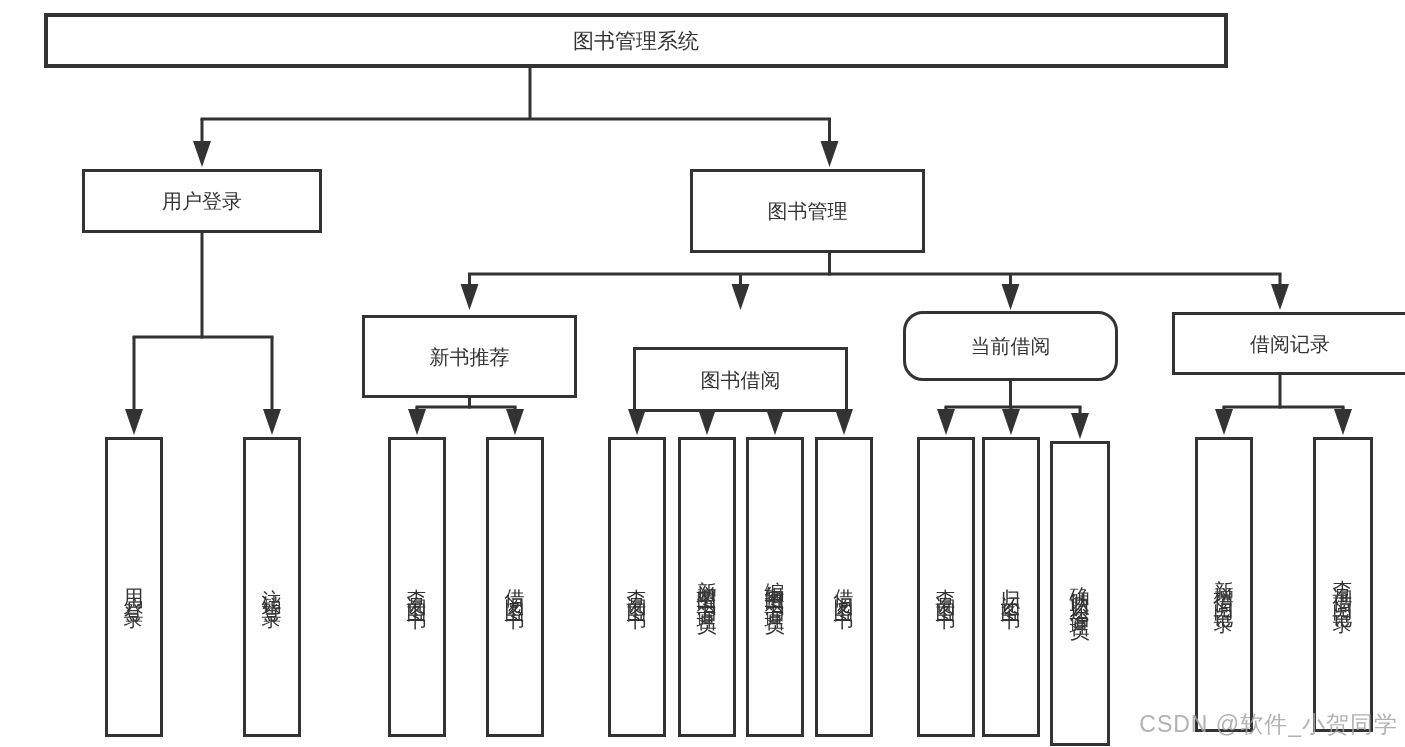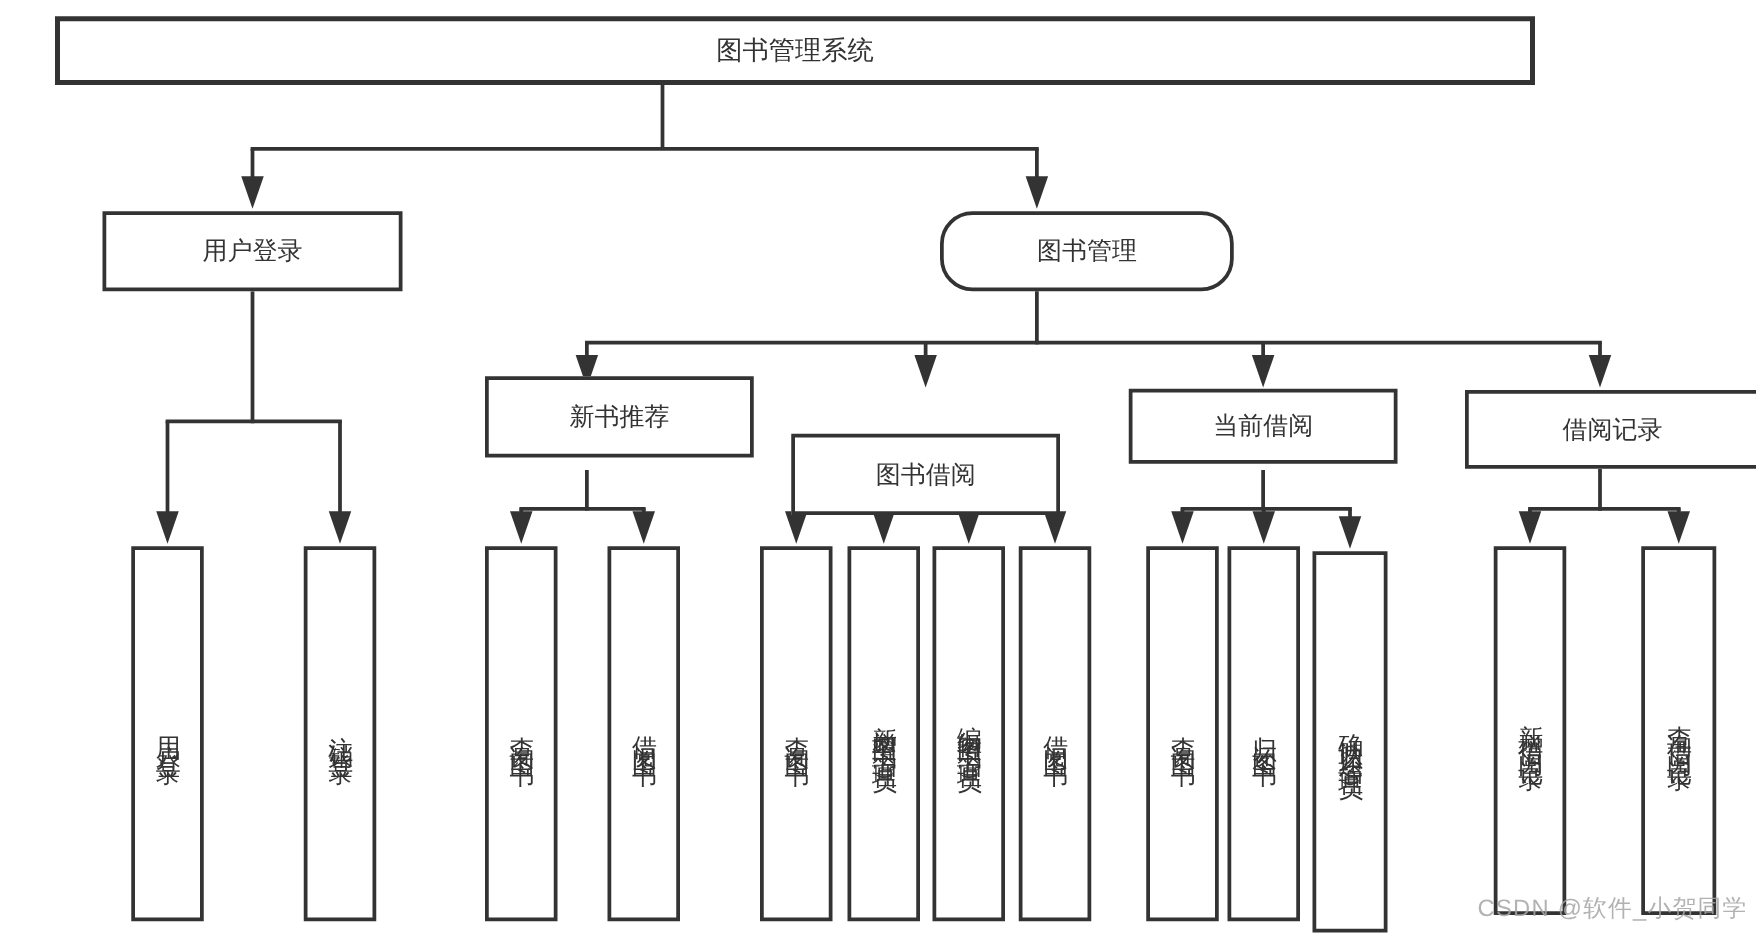--- a/index.html
+++ b/index.html
@@ -37,21 +37,21 @@
     writing-mode: vertical-rl;
     text-orientation: mixed;
     letter-spacing: 7px;
     font-size: 20px;
     color: #333333;
   }
   .watermark {
     position: absolute;
     right: 7px;
     bottom: 7px;
-    font-size: 19px;
+    font-size: 23px;
     color: rgba(164, 164, 164, 0.85);
     letter-spacing: 1px;
     z-index: 5;
     white-space: nowrap;
   }
 </style>
 </head>
 <body>
 
 <div class="canvas">
@@ -118,25 +118,25 @@
       <path d="M1011 435 l-9 -26 h18 z"></path>
       <path d="M1080 439 l-9 -26 h18 z"></path>
       <path d="M1224 435 l-9 -26 h18 z"></path>
       <path d="M1343 435 l-9 -26 h18 z"></path>
     </g>
   </svg>
 
   <div class="node root" style="left:16px; top:13px; width:1184px; height:55px;margin-left:28px;">图书管理系统</div>
 
   <div class="node" style="left:82px; top:169px; width:240px; height:64px;">用户登录</div>
-  <div class="node" style="left:752px; top:169px; width:235px; height:64px;border-radius:26px;">图书管理</div>
+  <div class="node" style="left:690px; top:169px; width:235px; height:84px;">图书管理</div>
 
-  <div class="node" style="left:362px; top:301px; width:215px; height:65px;margin-left:26px;">新书推荐</div>
+  <div class="node" style="left:362px; top:315px; width:215px; height:83px;">新书推荐</div>
   <div class="node" style="left:633px; top:311px; width:215px; height:65px;margin-top:36px;">图书借阅</div>
-  <div class="node" style="left:903px; top:311px; width:215px; height:60px;">当前借阅</div>
+  <div class="node" style="left:903px; top:311px; width:215px; height:70px;border-radius:20px;">当前借阅</div>
   <div class="node" style="left:1172px; top:312px; width:236px; height:63px;">借阅记录</div>
 
   <div class="node" style="left:105px; top:437px; width:58px; height:300px;">
     <span class="vtext">用户登录</span>
   </div>
   <div class="node" style="left:243px; top:437px; width:58px; height:300px;">
     <span class="vtext">注销登录</span>
   </div>
 
   <div class="node" style="left:388px; top:437px; width:58px; height:300px;">

